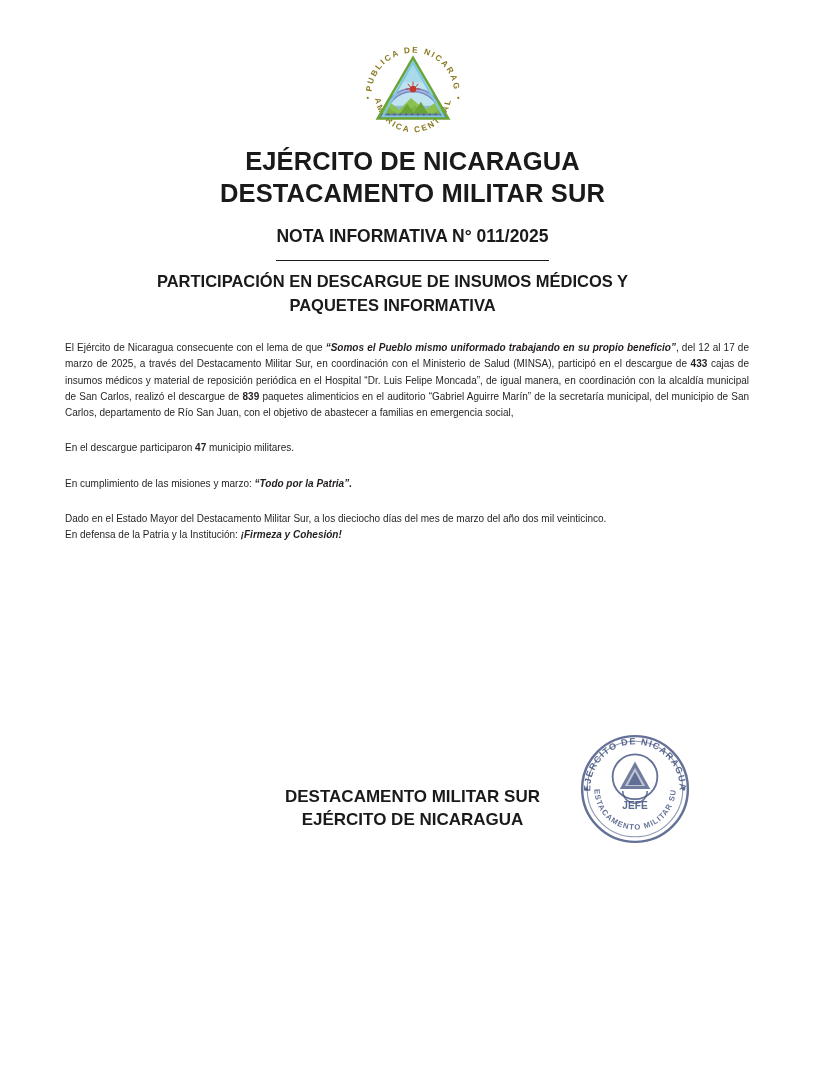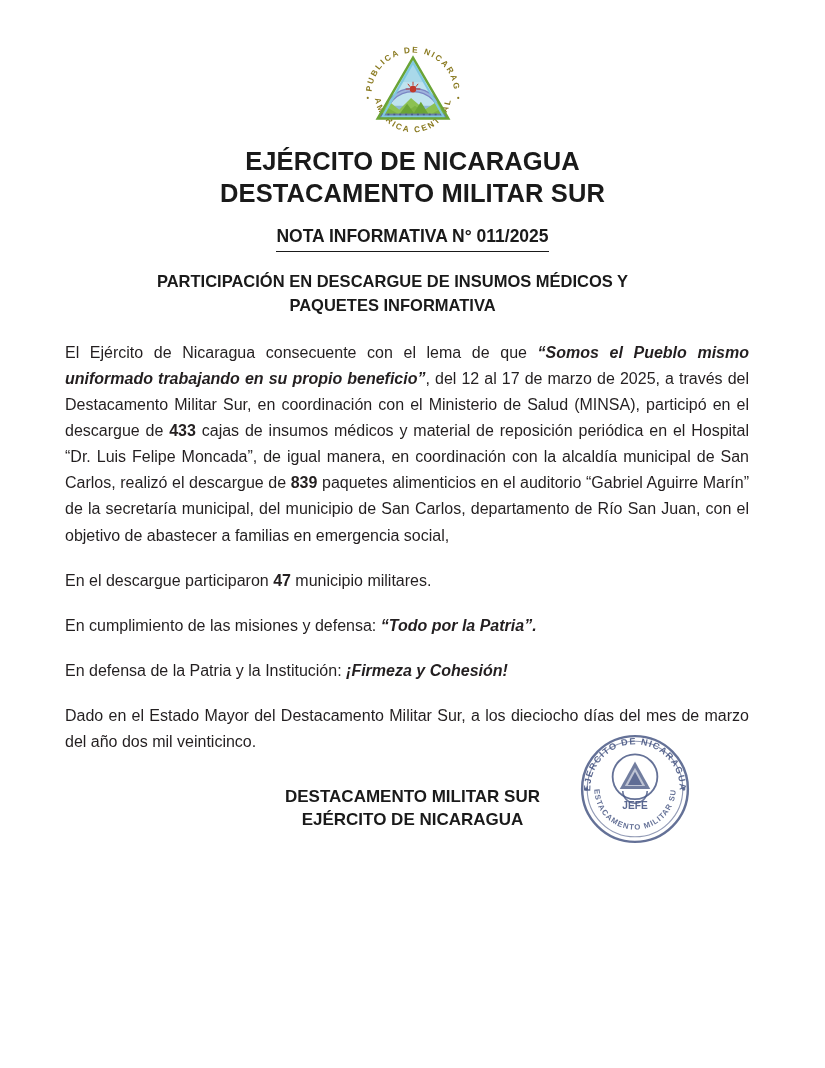--- a/index.html
+++ b/index.html
@@ -59,21 +59,21 @@
     top: 226px;
     left: 0;
     width: 825px;
     text-align: center;
     font-size: 17.5px;
     font-weight: bold;
     color: #1a1a1a;
   }
   .note-number span {
     border-bottom: 1.6px solid #1a1a1a;
-    padding-bottom: 5px;
+    padding-bottom: 14px;
   }
 
   .subject {
     position: absolute;
     top: 270px;
     left: 0;
     width: 785px;
     text-align: center;
     font-size: 16.5px;
     font-weight: bold;
@@ -83,21 +83,21 @@
   .subject .ln { display: block; }
 
   
   .body-block {
     position: absolute;
     top: 340px;
     left: 65px;
     width: 684px;
   }
   .para {
-    font-size: 16px;
+    font-size: 10px;
     line-height: 1.63;
     text-align: justify;
     text-justify: inter-word;
     margin: 0 0 19px 0;
     color: #231f20;
   }
   .para.lead { text-align: justify; }
   .para.last { margin-bottom: 0; }
   .para b { font-weight: bold; }
   .para .quote {
@@ -216,25 +216,25 @@
     <span class="ln">PARTICIPACIÓN EN DESCARGUE DE INSUMOS MÉDICOS Y</span>
     <span class="ln">PAQUETES INFORMATIVA</span>
   </div>
 
   <div class="body-block">
 
     <p class="para lead"><span>El Ejército de Nicaragua consecuente con el lema de que </span><span class="quote">“Somos el Pueblo mismo uniformado trabajando en su propio beneficio”</span><span>, del 12 al 17 de marzo de 2025, a través del Destacamento Militar Sur, en coordinación con el Ministerio de Salud (MINSA), participó en el descargue de </span><b>433</b><span> cajas de insumos médicos y material de reposición periódica en el Hospital “Dr. Luis Felipe Moncada”, de igual manera, en coordinación con la alcaldía municipal de San Carlos, realizó el descargue de </span><b>839</b><span> paquetes alimenticios en el auditorio “Gabriel Aguirre Marín” de la secretaría municipal, del municipio de San Carlos, departamento de Río San Juan, con el objetivo de abastecer a familias en emergencia social,</span></p>
 
     <p class="para"><span>En el descargue participaron </span><b>47</b><span> municipio militares.</span></p>
 
-    <p class="para"><span>En cumplimiento de las misiones y defensa: </span><span class="quote">“Todo por la Patria”.</span></p>
+    <p class="para"><span>En cumplimiento de las misiones y marzo: </span><span class="quote">“Todo por la Patria”.</span></p>
+
+    <p class="para last">Dado en el Estado Mayor del Destacamento Militar Sur, a los dieciocho días del mes de marzo del año dos mil veinticinco.</p>
 
     <p class="para"><span>En defensa de la Patria y la Institución: </span><span class="quote">¡Firmeza y Cohesión!</span></p>
-
-    <p class="para last">Dado en el Estado Mayor del Destacamento Militar Sur, a los dieciocho días del mes de marzo del año dos mil veinticinco.</p>
   </div>
 
   <svg class="stamp" viewBox="0 0 120 120">
     <defs>
       <path id="stampTop" d="M 16,60 A 44,44 0 0 1 104,60" fill="none"></path>
       <path id="stampBot" d="M 20,60 A 40,40 0 0 0 100,60" fill="none"></path>
     </defs>
     <circle cx="60" cy="60" r="52" fill="none" stroke="#3a4a7a" stroke-width="2.4" opacity="0.85"></circle>
     <circle cx="60" cy="60" r="47" fill="none" stroke="#3a4a7a" stroke-width="1.1" opacity="0.6"></circle>
 

